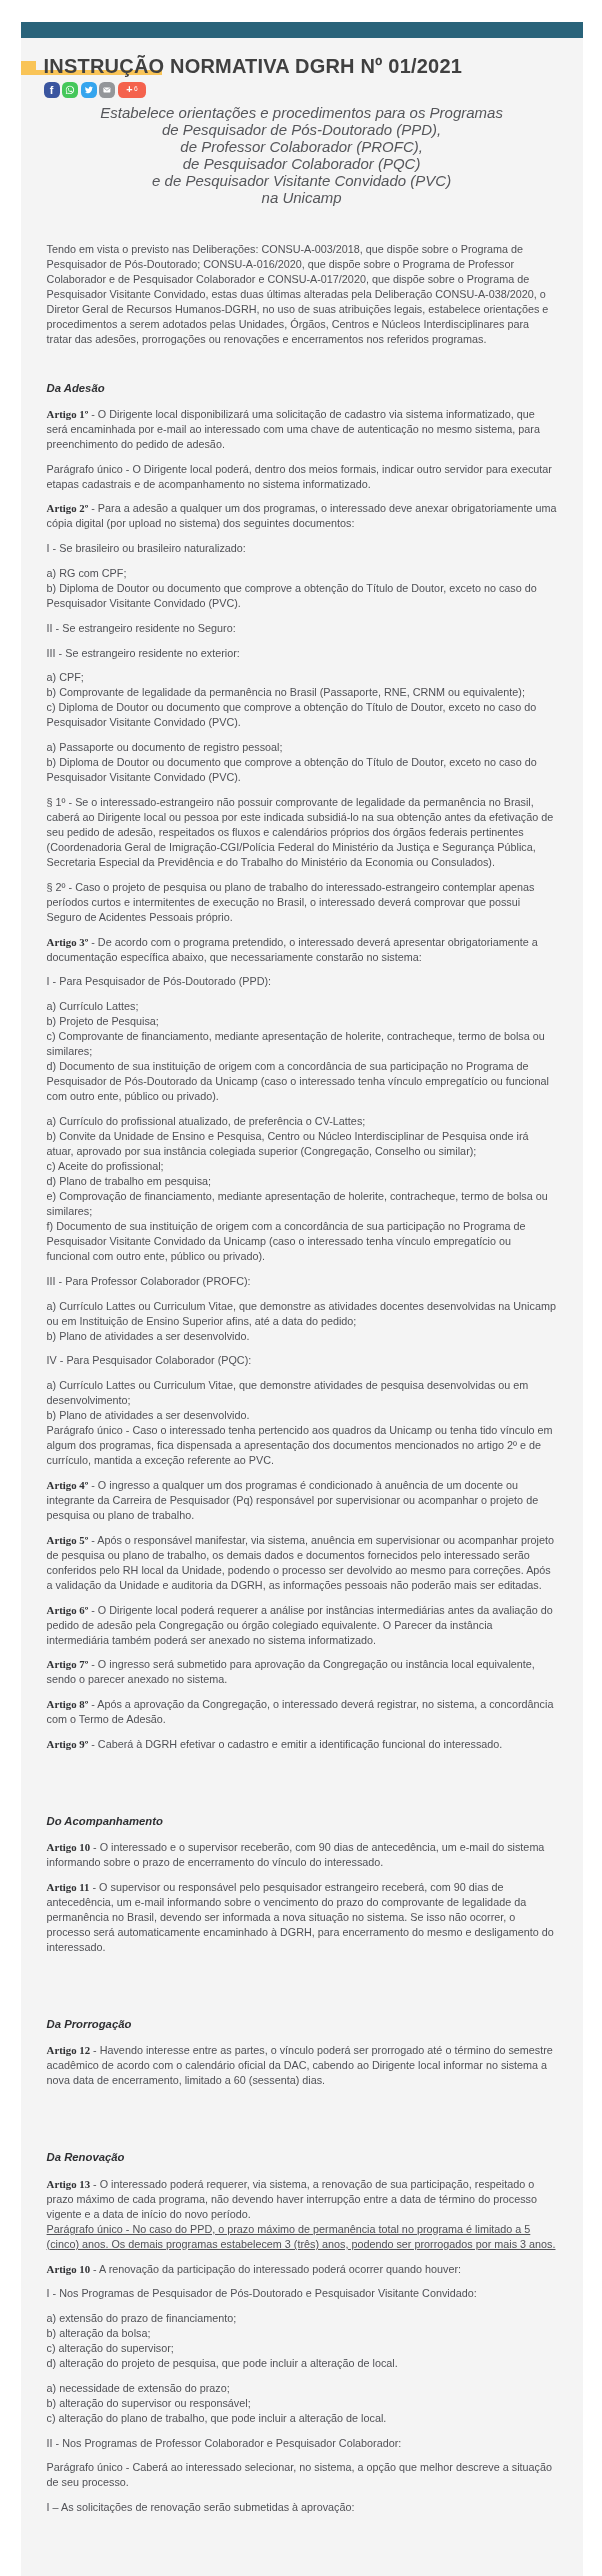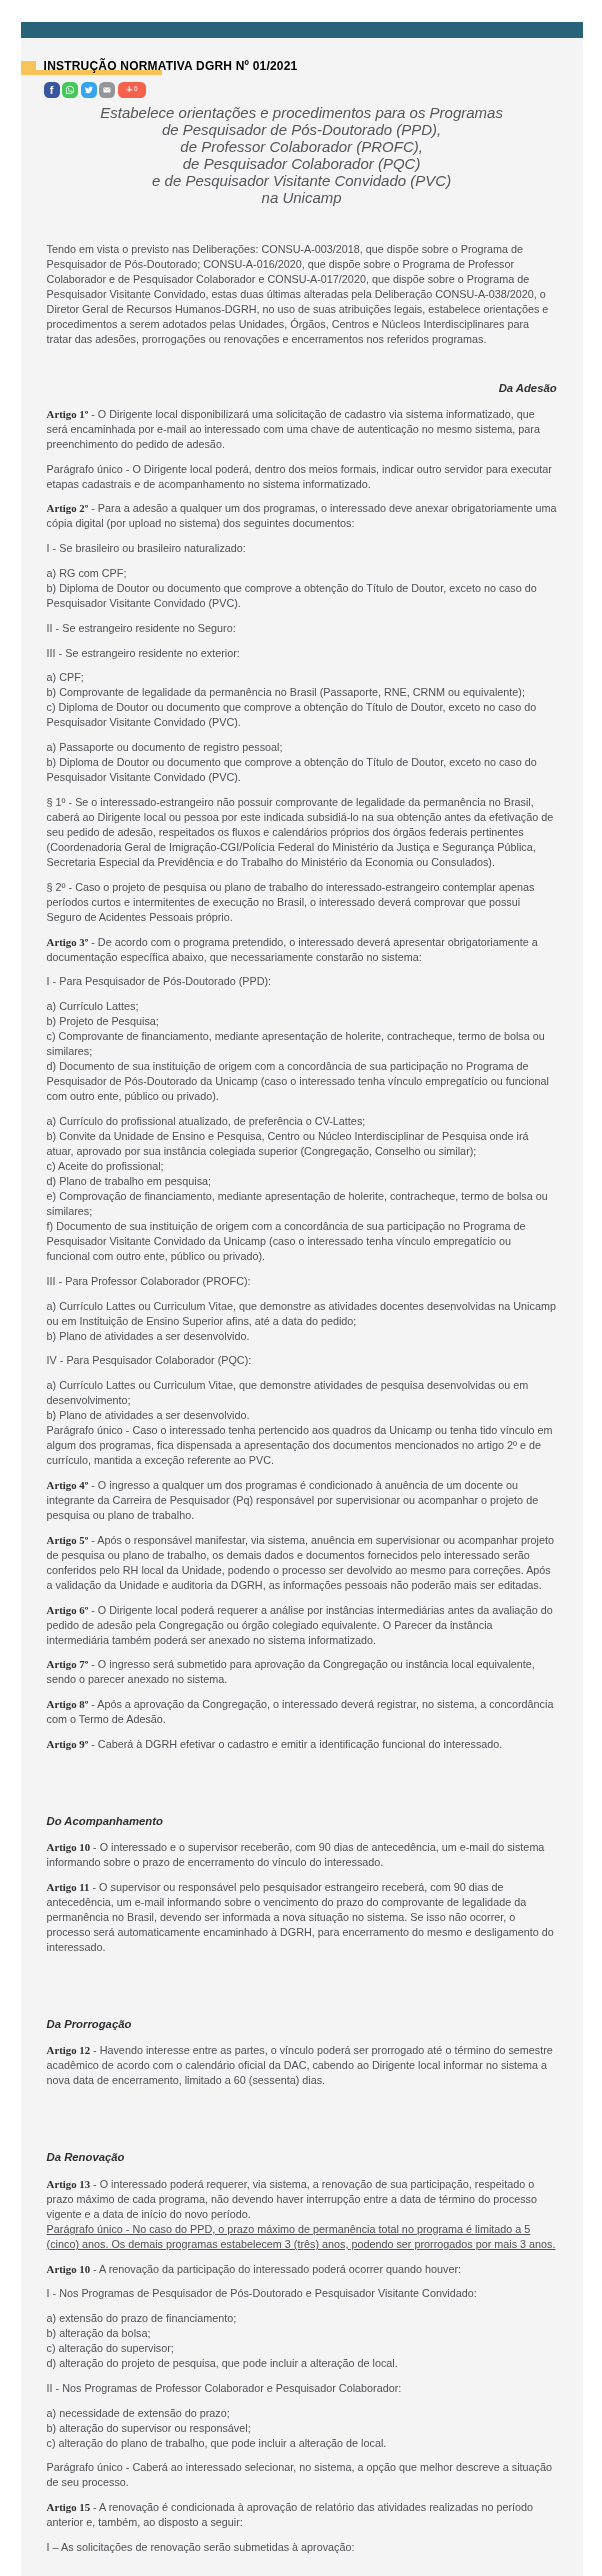--- a/index.html
+++ b/index.html
@@ -16,22 +16,22 @@
     background: #f4f4f4;
     overflow: hidden;
   }
   .top-bar { width: 100%; height: 16px; background: #29637a; }
 
   .header-block { position: relative; height: 66px; }
   .accent-square { position: absolute; left: 0; top: 23px; width: 15.5px; height: 14px; background: #f9c457; }
   .accent-bar { position: absolute; left: 15.5px; top: 32px; width: 126px; height: 5.2px; background: #f9c457; }
   h1.doc-title {
     position: absolute; left: 23px; top: 20.6px; margin: 0;
-    font-size: 12px; line-height: 16.5px; font-weight: bold;
-    letter-spacing: 0.2px; color: #000000;
+    font-size: 20px; line-height: 16.5px; font-weight: bold;
+    letter-spacing: 0.2px; color: #404040;
   }
   .share-row { position: absolute; left: 23px; top: 44px; display: flex; gap: 2.6px; }
   .share-btn {
     height: 16px; min-width: 16px; border-radius: 5.2px;
     display: flex; align-items: center; justify-content: center;
     color: #fff; cursor: pointer; border: none; padding: 0;
   }
   .share-btn svg { width: 9.8px; height: 9.8px; display: block; }
   .fb-glyph { font-size: 10.8px; font-weight: bold; line-height: 1; transform: translateY(0.5px); }
   .share-more { width: 28px; gap: 1.5px; }
@@ -48,21 +48,21 @@
     color: #505156; font-size: 10.8px; line-height: 15px;
   }
   .para { margin: 0 0 9.8px 0; }
   .para.tight { margin-top: -9.8px; text-decoration: underline; }
   strong.article { color: #2f3033; font-family: Liberation Serif, serif; }
   h2.sec {
     margin: 62px 0 11.3px 0;
     font-size: 11.3px; line-height: 15px;
     font-style: italic; font-weight: bold; color: #2f3033;
   }
-  h2.sec.first { margin-top: 34px; text-align: right; }
+  h2.sec.first { margin-top: 34px; }
 </style>
 </head>
 <body>
 
 <div class="content-box">
   <div class="top-bar"></div>
 
   <div class="header-block">
     <span class="accent-square"></span>
     <span class="accent-bar"></span>
@@ -128,21 +128,20 @@
       <p class="para"><strong class="article">Artigo 10</strong> - O interessado e o supervisor receberão, com 90 dias de antecedência, um e-mail do sistema informando sobre o prazo de encerramento do vínculo do interessado.</p>
       <p class="para"><strong class="article">Artigo 11</strong> - O supervisor ou responsável pelo pesquisador estrangeiro receberá, com 90 dias de antecedência, um e-mail informando sobre o vencimento do prazo do comprovante de legalidade da permanência no Brasil, devendo ser informada a nova situação no sistema. Se isso não ocorrer, o processo será automaticamente encaminhado à DGRH, para encerramento do mesmo e desligamento do interessado.</p>
       <h2 class="sec">Da Prorrogação</h2>
       <p class="para"><strong class="article">Artigo 12</strong> - Havendo interesse entre as partes, o vínculo poderá ser prorrogado até o término do semestre acadêmico de acordo com o calendário oficial da DAC, cabendo ao Dirigente local informar no sistema a nova data de encerramento, limitado a 60 (sessenta) dias.</p>
       <h2 class="sec">Da Renovação</h2>
       <p class="para"><strong class="article">Artigo 13</strong> - O interessado poderá requerer, via sistema, a renovação de sua participação, respeitado o prazo máximo de cada programa, não devendo haver interrupção entre a data de término do processo vigente e a data de início do novo período.</p>
       <p class="para tight">Parágrafo único - No caso do PPD, o prazo máximo de permanência total no programa é limitado a 5 (cinco) anos. Os demais programas estabelecem 3 (três) anos, podendo ser prorrogados por mais 3 anos.</p>
       <p class="para"><strong class="article">Artigo 10</strong> - A renovação da participação do interessado poderá ocorrer quando houver:</p>
       <p class="para">I - Nos Programas de Pesquisador de Pós-Doutorado e Pesquisador Visitante Convidado:</p>
       <p class="para">a) extensão do prazo de financiamento;<br>b) alteração da bolsa;<br>c) alteração do supervisor;<br>d) alteração do projeto de pesquisa, que pode incluir a alteração de local.</p>
+      <p class="para">a) necessidade de extensão do prazo;<br>b) alteração do supervisor ou responsável;<br>c) alteração do plano de trabalho, que pode incluir a alteração de local.</p>
       <p class="para">II - Nos Programas de Professor Colaborador e Pesquisador Colaborador:</p>
-      <p class="para">a) necessidade de extensão do prazo;<br>b) alteração do supervisor ou responsável;<br>c) alteração do plano de trabalho, que pode incluir a alteração de local.</p>
       <p class="para">Parágrafo único - Caberá ao interessado selecionar, no sistema, a opção que melhor descreve a situação de seu processo.</p>
-      <p class="para"><strong class="article">Artigo 15</strong> - A renovação é condicionada à aprovação de relatório das atividades realizadas no período anterior e, também, ao disposto a seguir:</p>
       <p class="para">I – As solicitações de renovação serão submetidas à aprovação:</p>
     </div>
 
 </div>
 
 
 </body></html>

